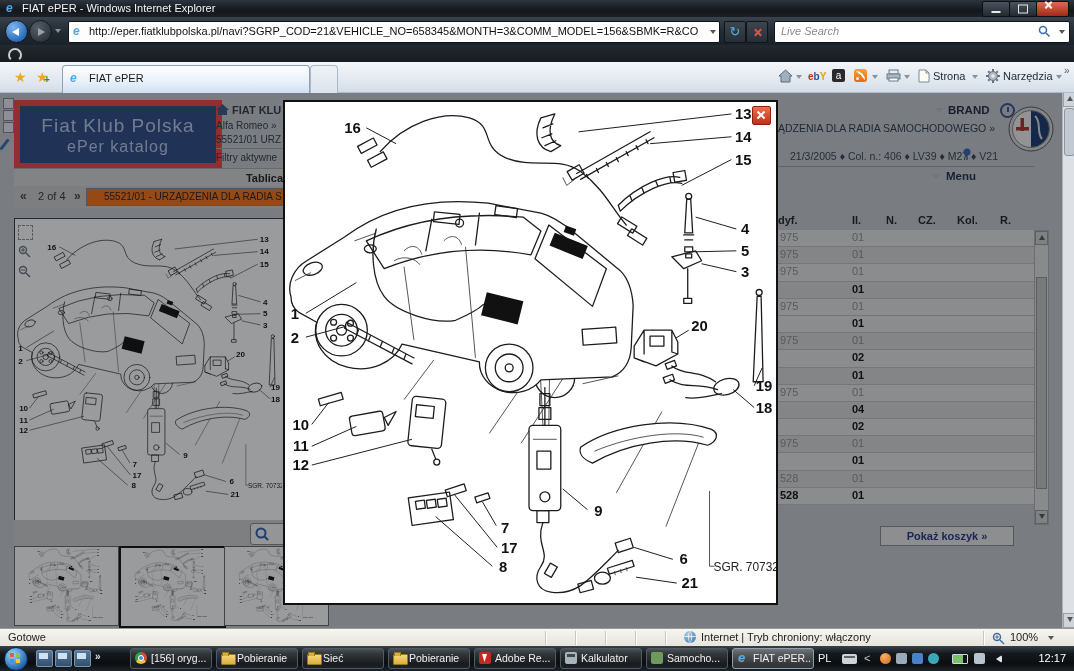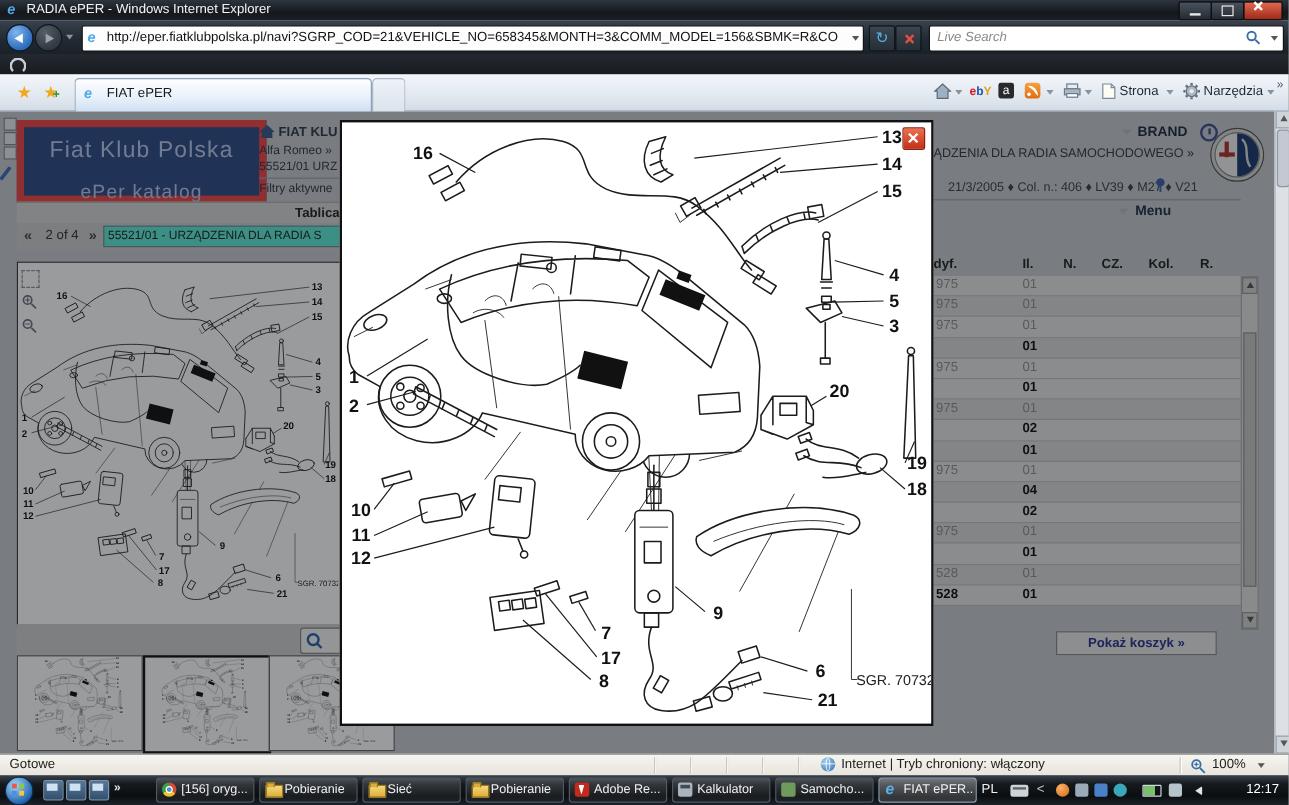--- a/index.html
+++ b/index.html
@@ -56,32 +56,32 @@
   .rss:before{content:"";position:absolute;left:2px;bottom:2px;width:3px;height:3px;border-radius:50%;background:#fff;}
   .rss:after{content:"";position:absolute;left:2px;bottom:2px;width:7px;height:7px;border:2px solid #fff;border-left:none;border-bottom:none;border-radius:0 100% 0 0;clip-path:polygon(0 0,100% 0,100% 100%);}
   .chev2{font-size:10px;color:#4a5a68;}
   
   .page{position:absolute;left:0;top:92px;width:1074px;height:536px;background:#c6cbd1;z-index:10;}
   .leftstrip-sq{position:absolute;left:3px;width:9px;height:9px;border:1px solid #7c8794;background:#e7eaee;}
   .pencil{position:absolute;left:3px;top:46px;width:3px;height:13px;background:#3a6ec0;transform:rotate(38deg);border-radius:1px;}
   .pencil:after{content:"";position:absolute;left:0;bottom:-4px;width:0;height:0;border-left:1.5px solid transparent;border-right:1.5px solid transparent;border-top:4px solid #e8b24a;}
   .banner{position:absolute;left:14px;top:8px;width:196px;height:57px;background:#2e4c85;border:6px solid #ef4444;color:#b9c8ea;text-align:center;}
   .banner .l1{margin-top:9px;font-size:19px;letter-spacing:1px;}
-  .banner .l2{margin-top:15px;font-size:16px;letter-spacing:1px;}
+  .banner .l2{margin-top:1px;font-size:16px;letter-spacing:1px;}
   .hdr-sm{position:absolute;font-size:10px;color:#2e3a48;white-space:nowrap;}
   .hline{position:absolute;height:1px;background:#9aa2ac;}
   .brand-lbl{font-weight:bold;font-size:11.5px;color:#1c2740;}
   .info-i{position:absolute;width:11px;height:11px;border:2px solid #3f4f91;border-radius:50%;}
   .info-i:before{content:"";position:absolute;left:4.5px;top:2px;width:2px;height:5px;background:#3f4f91;}
   .menu-lbl{font-weight:bold;font-size:11.5px;color:#22304a;}
   .tri-dn{width:0;height:0;border-left:4px solid transparent;border-right:4px solid transparent;border-top:5px solid #b7bdc6;}
   .tablica{position:absolute;left:14px;top:76px;width:269px;height:18px;background:#d6d6d6;border-top:1px solid #aaa;border-bottom:1px solid #a2a2a2;text-align:right;font-weight:bold;font-size:11px;color:#222;line-height:18px;}
   .pager{position:absolute;left:14px;top:94px;width:269px;height:22px;background:#cdcdcd;font-size:11px;color:#333;}
   .pgbtn{position:absolute;top:3px;font-size:12px;color:#444;font-weight:bold;}
-  .tselect{position:absolute;left:72px;top:2px;width:211px;height:16px;background:#5eead4;border:1px solid #7a8a99;font-size:10px;color:#222;line-height:16px;padding-left:3px;white-space:nowrap;overflow:hidden;}
+  .tselect{position:absolute;left:72px;top:2px;width:211px;height:16px;background:#f97316;border:1px solid #7a8a99;font-size:10px;color:#222;line-height:16px;padding-left:17px;white-space:nowrap;overflow:hidden;}
   .preview{position:absolute;left:14px;top:126px;width:269px;height:302px;background:#fff;border:1px solid #3a3a3a;overflow:hidden;}
   .ptool{position:absolute;left:3px;width:13px;height:13px;}
   .marquee{border:1px dashed #8a93a0;}
   .zoombar{position:absolute;left:14px;top:428px;width:269px;height:26px;background:#cfcfcf;}
   .zbtn{position:absolute;left:236px;top:3px;width:40px;height:20px;background:#f4f4f4;border:1px solid #888;border-radius:3px 0 0 3px;}
   .thumb{position:absolute;top:454px;width:103px;height:78px;background:#fff;border:1px solid #666;overflow:hidden;}
   .thumb.sel{border:2px solid #111;}
   
   .ptable-hdr{position:absolute;left:778px;top:120px;width:256px;height:18px;font-weight:bold;font-size:11px;color:#222;}
   .ptable-hdr span{position:absolute;top:2px;}
@@ -319,21 +319,21 @@
           <text x="432" y="473" class="sgr-text">SGR. 70732</text>
         </g>
     </symbol>
   </defs>
 </svg>
 
 <div class="screen">
 
   <div class="titlebar">
     <span class="abs ie-e" style="left:6px;top:1px;font-size:12px">e</span>
-    <span class="ttl">RADIA ePER - Windows Internet Explorer</span>
+    <span class="ttl">FIAT ePER - Windows Internet Explorer</span>
     <div class="win-btn wb-min">
         <div class="glyph g-min"></div>
       </div>
     <div class="win-btn wb-max">
         <div class="glyph g-max"></div>
       </div>
     <div class="win-btn wb-close">
         <div class="glyph g-x" style="position:absolute;left:11px;top:3px"></div>
       </div>
   </div>

